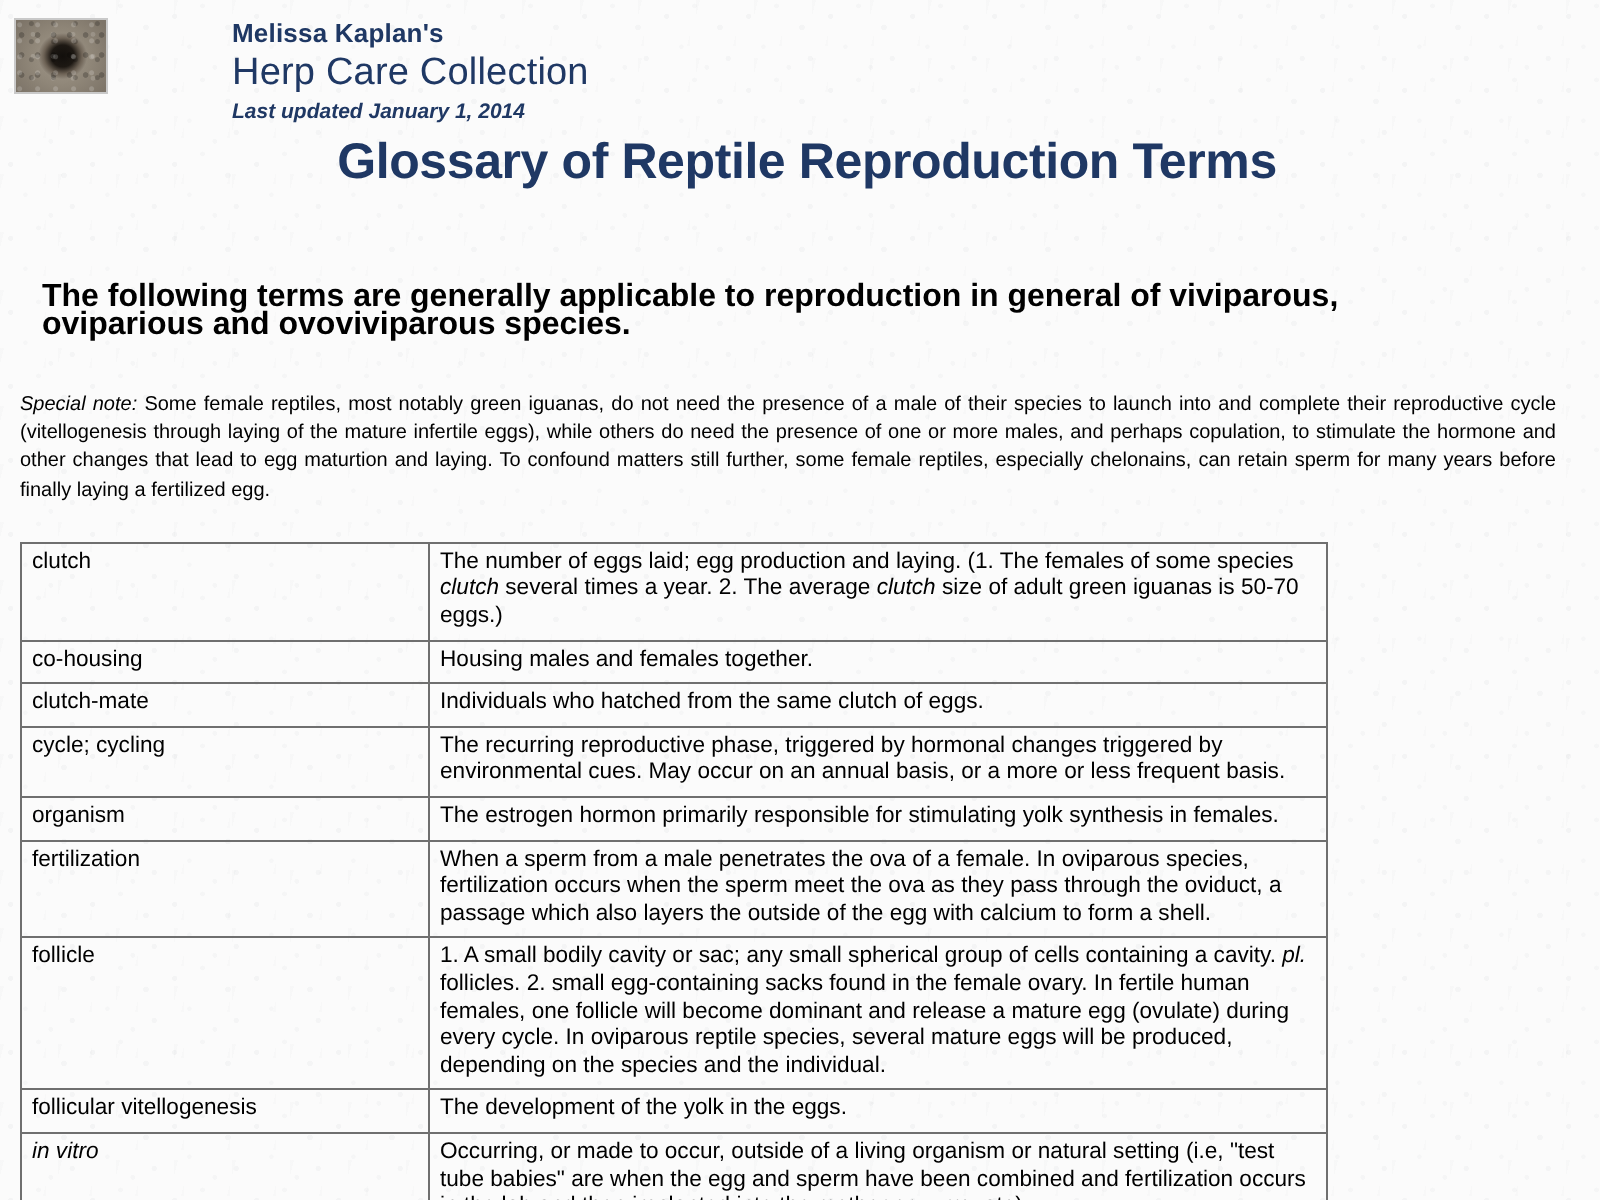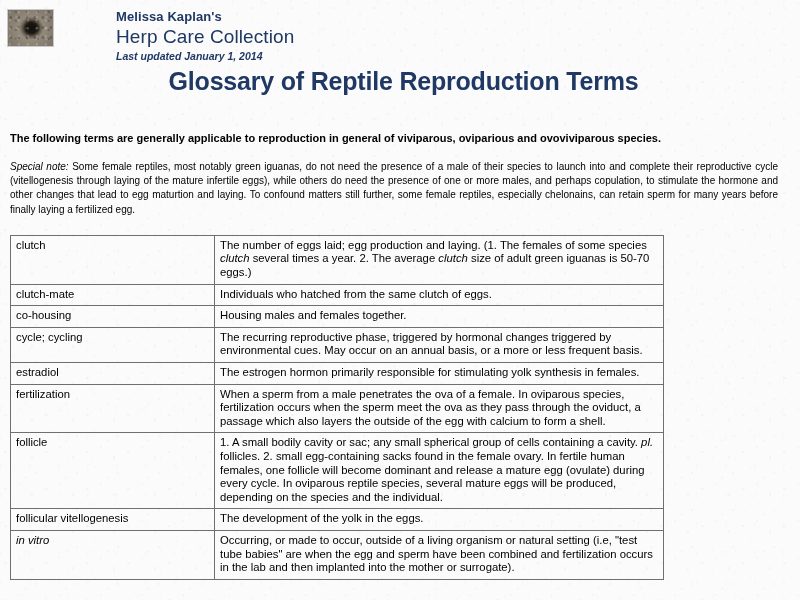--- a/index.html
+++ b/index.html
@@ -107,23 +107,23 @@
   .byline {
     margin: 0;
     padding: 23px 0 0 7px;
     font-size: 11px;
     color: #2b5a92;
     line-height: 14px;
   }
 
   
   .intro-lead {
-    margin: 0;
+    margin: 11px;
     padding: 35px 35px 0 10px;
-    font-size: 11px;
+    font-size: 16px;
     font-weight: bold;
     line-height: 14px;
     color: #000;
   }
   .intro-note {
     margin: 0;
     padding: 15px 22px 0 10px;
     font-size: 10px;
     line-height: 14.2px;
     text-align: justify;
@@ -187,33 +187,33 @@
   <p class="intro-note"><span class="lead-em">Special note:</span><span> Some female reptiles, most notably green iguanas, do not need the presence of a male of their species to launch into and complete their reproductive cycle (vitellogenesis through laying of the mature infertile eggs), while others do need the presence of one or more males, and perhaps copulation, to stimulate the hormone and other changes that lead to egg maturtion and laying. To confound matters still further, some female reptiles, especially chelonains, can retain sperm for many years before finally laying a fertilized egg.</span></p>
 
   <div class="glossary-wrap">
     <table class="glossary">
       <tbody>
           <tr>
             <td class="term">clutch</td>
             <td class="definition"><span>The number of eggs laid; egg production and laying. (1. The females of some species </span><em>clutch</em><span> several times a year. 2. The average </span><em>clutch</em><span> size of adult green iguanas is 50-70 eggs.)</span></td>
           </tr>
           <tr>
+            <td class="term">co-housing</td>
+            <td class="definition"><span>Housing males and females together.</span></td>
+          </tr>
+          <tr>
             <td class="term">clutch-mate</td>
             <td class="definition"><span>Individuals who hatched from the same clutch of eggs.</span></td>
           </tr>
           <tr>
-            <td class="term">co-housing</td>
-            <td class="definition"><span>Housing males and females together.</span></td>
-          </tr>
-          <tr>
             <td class="term">cycle; cycling</td>
             <td class="definition"><span>The recurring reproductive phase, triggered by hormonal changes triggered by environmental cues. May occur on an annual basis, or a more or less frequent basis.</span></td>
           </tr>
           <tr>
-            <td class="term">estradiol</td>
+            <td class="term">organism</td>
             <td class="definition"><span>The estrogen hormon primarily responsible for stimulating yolk synthesis in females.</span></td>
           </tr>
           <tr>
             <td class="term">fertilization</td>
             <td class="definition"><span>When a sperm from a male penetrates the ova of a female. In oviparous species, fertilization occurs when the sperm meet the ova as they pass through the oviduct, a passage which also layers the outside of the egg with calcium to form a shell.</span></td>
           </tr>
           <tr>
             <td class="term">follicle</td>
             <td class="definition"><span>1. A small bodily cavity or sac; any small spherical group of cells containing a cavity. </span><em>pl.</em><span> follicles. 2. small egg-containing sacks found in the female ovary. In fertile human females, one follicle will become dominant and release a mature egg (ovulate) during every cycle. In oviparous reptile species, several mature eggs will be produced, depending on the species and the individual.</span></td>
           </tr>

